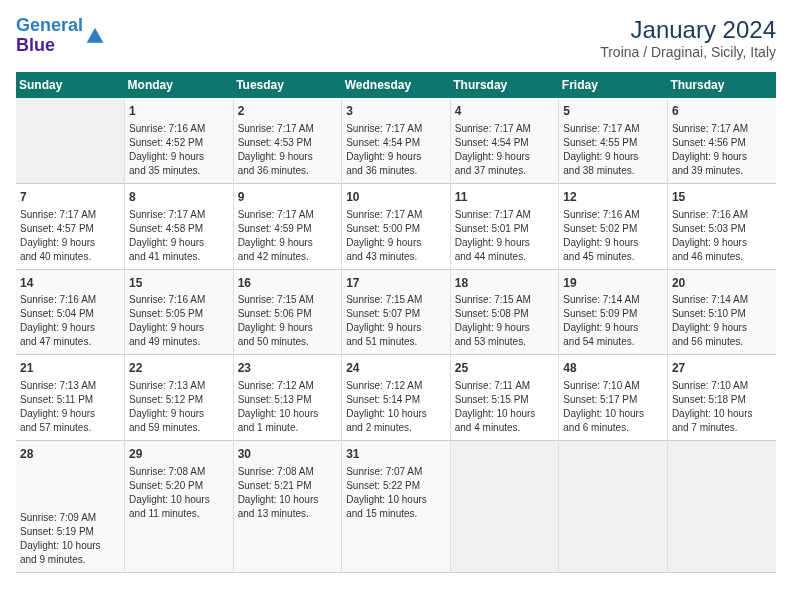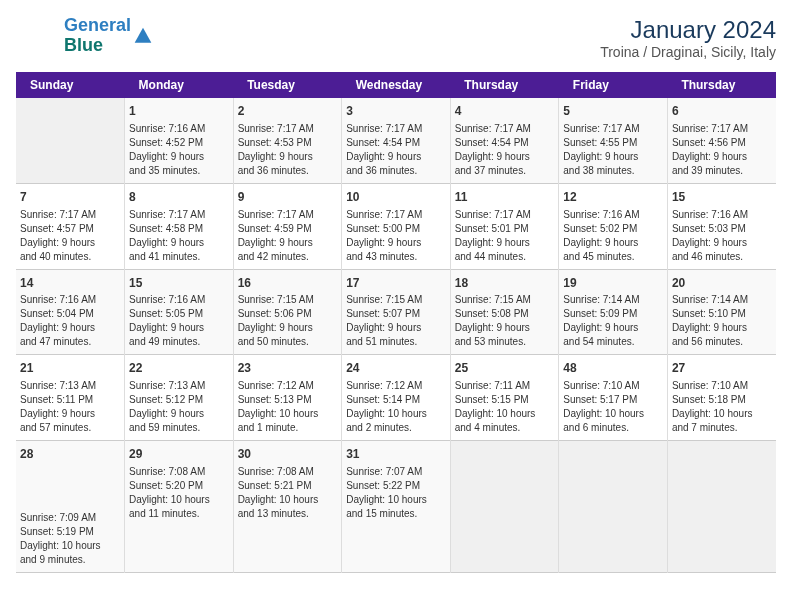--- a/index.html
+++ b/index.html
@@ -8,21 +8,20 @@
       background: #fff;
       width: 792px;
       min-height: 612px;
       padding: 16px;
     }
     .header {
       display: flex;
       justify-content: space-between;
       align-items: flex-start;
       margin-bottom: 12px;
-      margin-left: 48px;
     }
     .logo {
       display: flex;
       align-items: center;
     }
     .logo-text {
       font-size: 18px;
       font-weight: bold;
       color: #1a3a5c;
       line-height: 1.1;
@@ -46,23 +45,23 @@
     .location {
       font-size: 14px;
       color: #555;
     }
     table {
       width: 100%;
       border-collapse: collapse;
       font-size: 11px;
     }
     thead th {
-      background: #4c1d95;
+      background: #0f766e;
       color: #fff;
-      padding: 6px 14px;
+      padding: 6px 3px;
       text-align: left;
       font-size: 12px;
       font-weight: bold;
     }
     tbody tr {
       border-bottom: 1px solid #ccc;
     }
     tbody td {
       vertical-align: top;
       padding: 5px 4px;
@@ -96,21 +95,21 @@
     }
   </style>
 </head>
 <body>
 
 <div class="header">
   <div class="logo">
     <div>
       <div style="display:flex;align-items:center;">
         <div class="logo-text">
-          <span>General</span><br><span style="color:#0f766e">Blue</span>
+          <span>General</span><br><span style="color:#4c1d95">Blue</span>
         </div>
         <svg class="logo-icon" viewBox="0 0 24 24">
           <polygon points="12,2 22,20 2,20" fill="#2e7fc1"></polygon>
         </svg>
       </div>
     </div>
   </div>
   <div class="title-block">
     <div class="month-title">January 2024</div>
     <div class="location">Troina / Draginai, Sicily, Italy</div>

